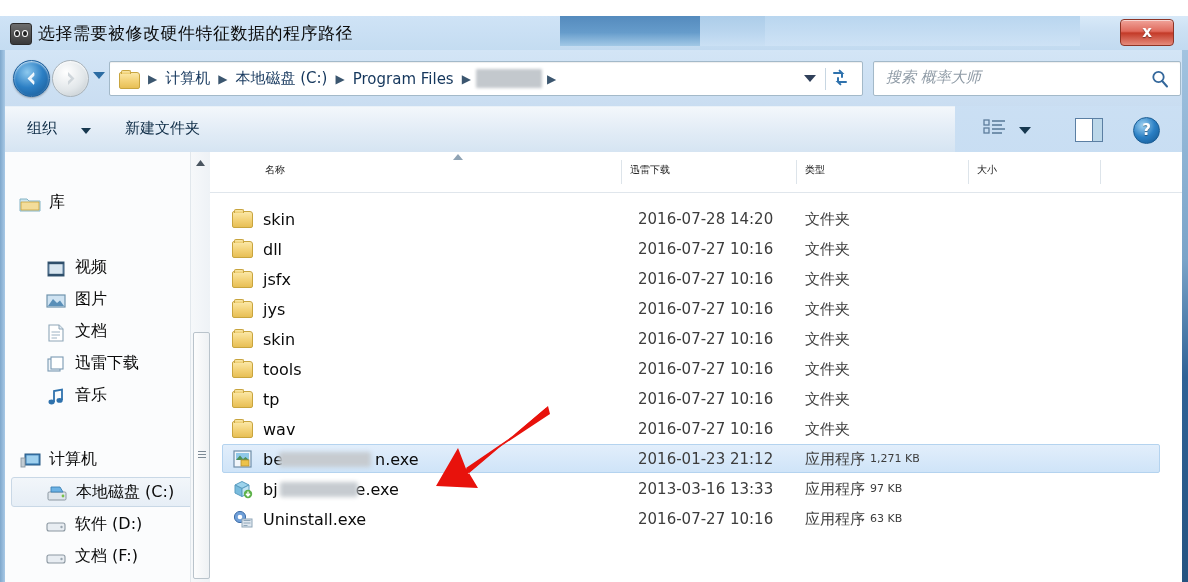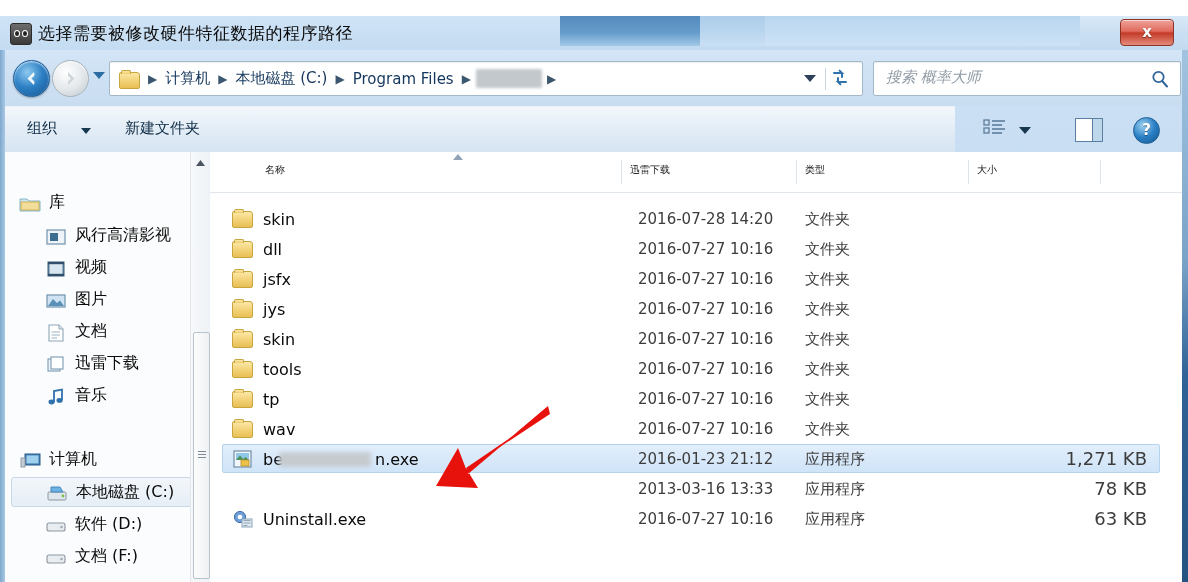--- a/index.html
+++ b/index.html
@@ -379,23 +379,23 @@
     height: 30px; line-height: 30px;
     font-size: 15px; color: #3c3c3c; white-space: nowrap; margin-left: 8px;
   }
   .cell-type {
     position: absolute; left: 595px; top: 0;
     height: 30px; line-height: 30px;
     font-size: 15px; color: #3c3c3c; white-space: nowrap;
   }
   .cell-size {
     position: absolute; left: 660px; top: 0;
-    width: 277px; text-align: right;
+    width: 277px; text-align: left;
     height: 30px; line-height: 30px;
-    font-size: 18px; color: #3c3c3c; white-space: nowrap;
+    font-size: 11px; color: #3c3c3c; white-space: nowrap;
   }
   .blurred-name {
     position: relative;
     display: inline-block;
   }
   .blurred-name .mask {
     position: absolute;
     top: 2px; height: 15px;
     background: #c6cbd0;
     filter: blur(2.2px);
@@ -511,29 +511,20 @@
       <div class="side-item" style="left:14px; top:35px;">
         <span class="ico">
           <svg width="22" height="18" viewBox="0 0 22 18">
             <path d="M1 4 h7 l2 2 h11 v10 H1 Z" fill="#cfe6ef" stroke="#84b4c6" stroke-width="1"></path>
             <path d="M2 7 h18 v8 H2 Z" fill="#f3dd9a" stroke="#c9a53e" stroke-width=".8"></path>
           </svg>
         </span>
         <span>库</span>
       </div>
 
-      <div class="side-item" style="left:40px; top:68px;">
-        <span class="ico">
-          <svg width="22" height="18" viewBox="0 0 22 18">
-            <rect x="2" y="2" width="18" height="14" fill="#eef3f7" stroke="#6f93ad" stroke-width="1.2"></rect>
-            <rect x="5" y="5" width="8" height="8" fill="#3c6e90"></rect>
-          </svg>
-        </span>
-        <span>风行高清影视</span>
-      </div>
 
       <div class="side-item" style="left:40px; top:100px;">
         <span class="ico">
           <svg width="22" height="18" viewBox="0 0 22 18">
             <rect x="3" y="2" width="16" height="14" fill="#5d7f9e" stroke="#3a5a77" stroke-width="1"></rect>
             <rect x="4.5" y="4" width="13" height="10" fill="#d9e6f0"></rect>
             <rect x="3" y="2" width="16" height="2.2" fill="#2f4f6b"></rect>
             <rect x="3" y="13.8" width="16" height="2.2" fill="#2f4f6b"></rect>
           </svg>
         </span>
@@ -767,23 +758,37 @@
           <span class="blurred-name">
             <span>be</span><span class="mask" style="left:16px; width:92px;"></span><span style="display:inline-block;width:92px;"></span><span>n.exe</span>
           </span>
         </div>
         <div class="cell-date">2016-01-23 21:12</div>
         <div class="cell-type">应用程序</div>
         <div class="cell-size">1,271 KB</div>
       </div>
 
       <div class="row" style="top:322px;">
+        <div class="cell-name">
+          <span class="fico">
+            <svg width="22" height="20" viewBox="0 0 22 20">
+              <path d="M3 6 L10 2.5 L17 6 L10 9.5 Z" fill="#9cd3ec" stroke="#5a9cc0" stroke-width="1"></path>
+              <path d="M3 6 v8 L10 17.5 V9.5 Z" fill="#79bcdd" stroke="#5a9cc0" stroke-width="1"></path>
+              <path d="M17 6 v8 L10 17.5 V9.5 Z" fill="#bfe4f4" stroke="#5a9cc0" stroke-width="1"></path>
+              <circle cx="16" cy="15" r="4.2" fill="#5eb24a"></circle>
+              <path d="M16 12.6 v4 M14 14.8 L16 16.9 L18 14.8" stroke="#fff" stroke-width="1.4" fill="none"></path>
+            </svg>
+          </span>
+          <span class="blurred-name">
+            <span>bj</span><span class="mask" style="left:17px; width:78px;"></span><span style="display:inline-block;width:78px;"></span><span>e.exe</span>
+          </span>
+        </div>
         <div class="cell-date">2013-03-16 13:33</div>
         <div class="cell-type">应用程序</div>
-        <div class="cell-size">78 KB</div>
+        <div class="cell-size">97 KB</div>
       </div>
 
       <div class="row" style="top:352px;">
         <div class="cell-name">
           <span class="fico">
             <svg width="22" height="20" viewBox="0 0 22 20">
               <circle cx="8" cy="8" r="5.6" fill="#6f9fd8" stroke="#3f6ea8" stroke-width="1"></circle>
               <circle cx="8" cy="8" r="2.3" fill="#ffffff"></circle>
               <rect x="10" y="10" width="10" height="8" fill="#dfe7ef" stroke="#8fa6b8" stroke-width="1"></rect>
               <path d="M11.5 11.5 h7 M11.5 14 h7 M11.5 16.5 h4" stroke="#8fa6b8" stroke-width="1"></path>

